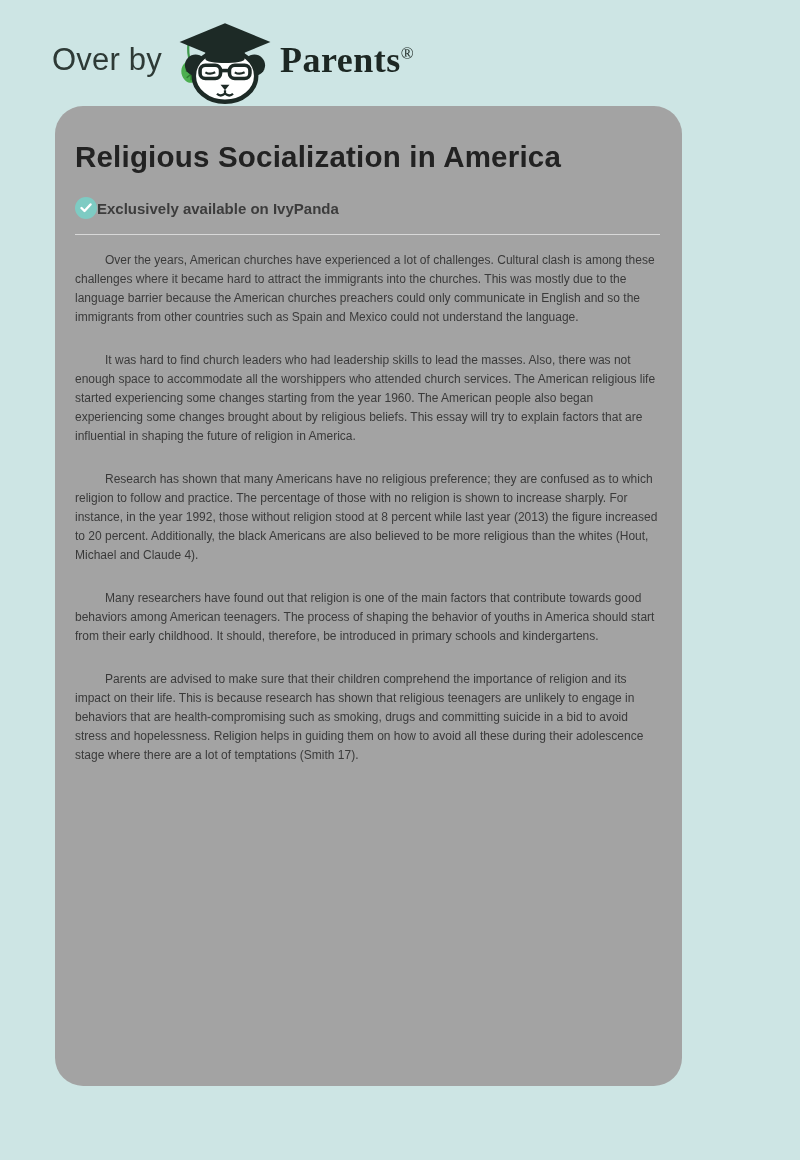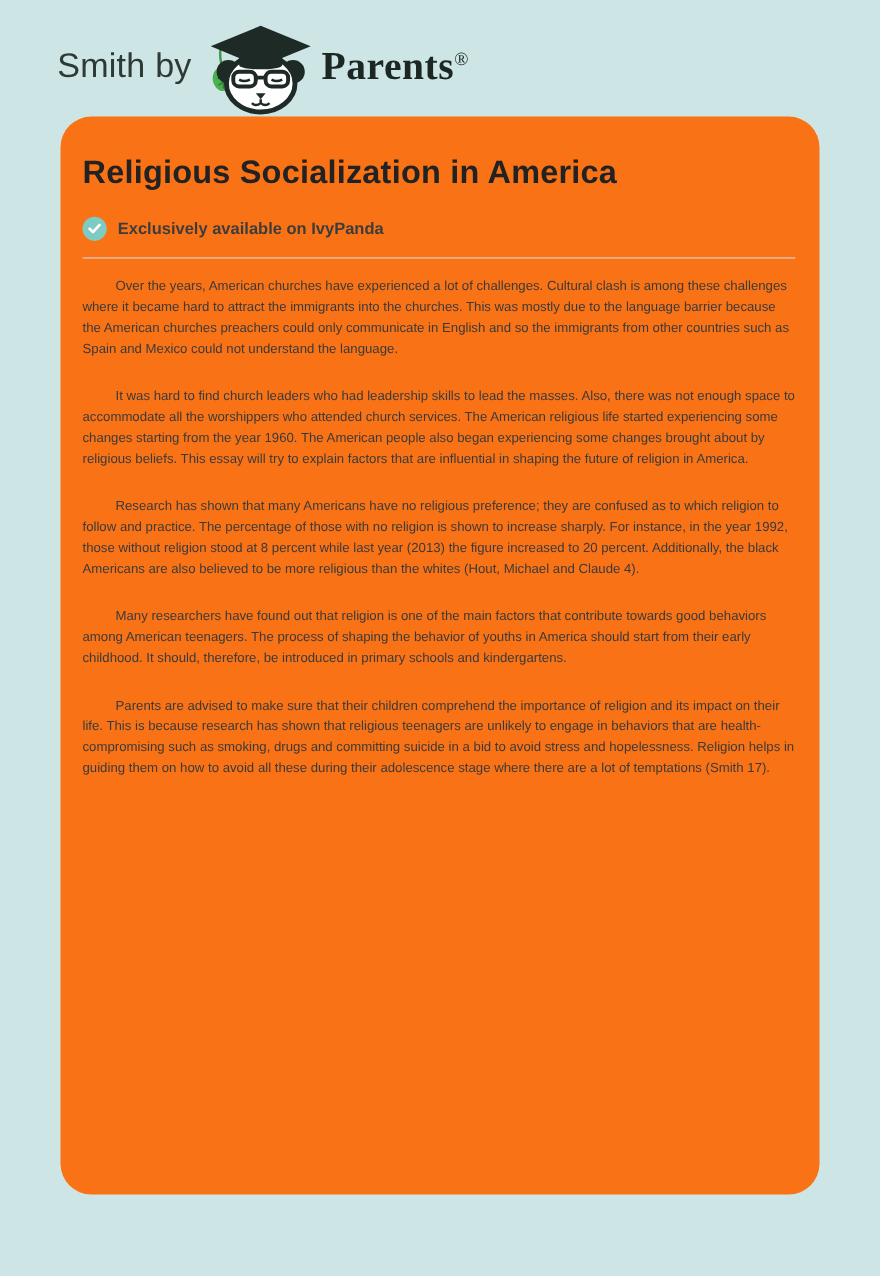--- a/index.html
+++ b/index.html
@@ -51,24 +51,24 @@
     font-family: "Liberation Serif", serif;
     font-weight: 400;
     font-size: 17px;
     color: #1c2723;
     vertical-align: super;
     line-height: 0;
   }
 
   
   .essay-card {
-    width: 690px;
+    width: 627px;
     height: 980px;
     margin: 16px auto 0 55px;
-    background: #f97316;
+    background: #a3a3a3;
     border-radius: 28px;
     box-sizing: border-box;
     padding: 34px 22px 0 20px;
     overflow: hidden;
   }
   .essay-title {
     margin: 0;
     font-size: 29.5px;
     font-weight: 700;
     color: #222222;
@@ -83,21 +83,20 @@
     width: 22px;
     height: 22px;
     border-radius: 50%;
     background: #7ecbc3;
     display: flex;
     align-items: center;
     justify-content: center;
     flex: 0 0 auto;
   }
   .availability-label {
-    margin-left: 10px;
     font-size: 15px;
     font-weight: 700;
     color: #3c3c3c;
   }
   .divider {
     border: none;
     border-top: 1px solid #d8d8d8;
     margin: 15px 0 0 0;
   }
   .essay-body {
@@ -108,21 +107,21 @@
     font-size: 12px;
     line-height: 19px;
     color: #3a3a3a;
     text-indent: 30px;
   }
 </style>
 </head>
 <body>
 
 <header class="site-header">
-  <span class="essay-by">Smith by</span>
+  <span class="essay-by">Over by</span>
 
   <div class="brand-lockup">
 
     <svg class="panda-logo" viewBox="0 0 110 95" aria-hidden="true">
 
       <path d="M14 26 C13 34 14 40 16 46" stroke="#3f9a4d" stroke-width="2.5" fill="none"></path>
       <circle cx="14" cy="25" r="2.5" fill="#1d2a26"></circle>
 
       <path d="M16 44 C8 46 4 54 7 62 C10 69 16 71 19 69 C22 71 27 68 28 61 C29 53 24 46 16 44 Z" fill="#4caf50"></path>
       <path d="M17 46 L17 67 M17 53 L11 57 M17 53 L23 57 M17 60 L12 64 M17 60 L22 64" stroke="#2e7d32" stroke-width="1.6" fill="none"></path>

